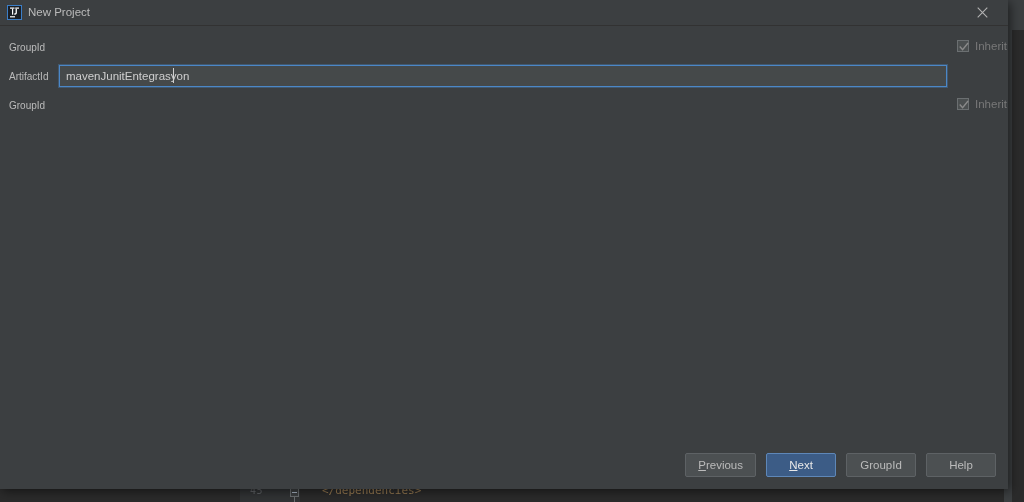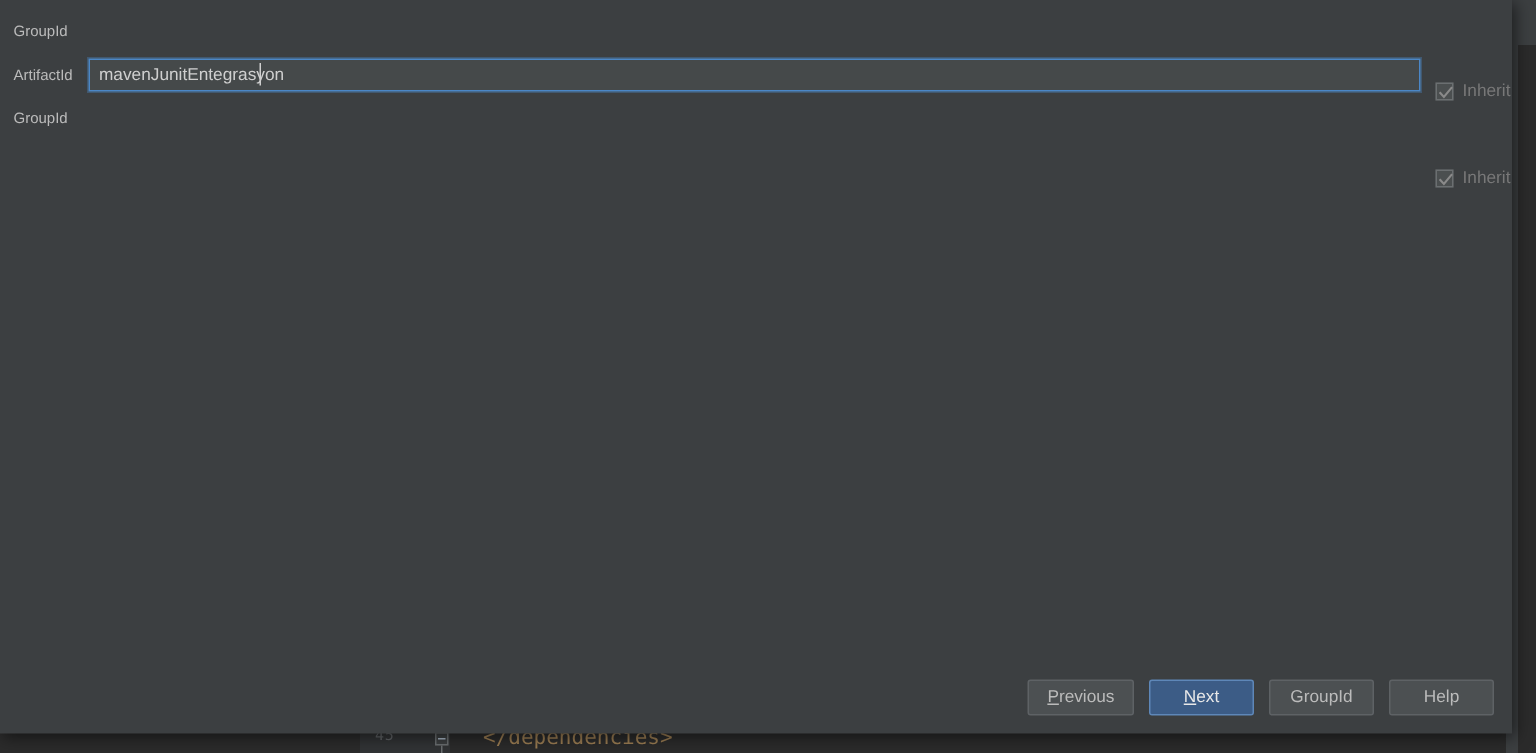--- a/index.html
+++ b/index.html
@@ -55,21 +55,21 @@
   .ide-foldline {
     position: absolute;
     left: 294px; top: 497px;
     width: 1px; height: 5px;
     background: #6b6f71;
   }
   .ide-code {
     position: absolute;
     left: 322px; top: 484px;
     font-family: "DejaVu Sans Mono", monospace;
-    font-size: 14px;
+    font-size: 11px;
     color: #9a7c52;
     white-space: pre;
   }
   .ide-editor-area {
     position: absolute;
     left: 300px; top: 482px;
     right: 0; bottom: 0;
     background: #2b2b2b;
   }
   .ide-right-sliver {
@@ -183,21 +183,20 @@
     height: 15px;
     background: #cfcfcf;
   }
   .inherit-box {
     position: absolute;
     left: 957px;
     top: 5px;
     display: flex;
     align-items: center;
     gap: 6px;
-    margin-top: 41px;
   }
   .chk {
     width: 12px; height: 12px;
     box-sizing: border-box;
     border: 1px solid #6b6f71;
     background: #4b4f50;
     position: relative;
     flex: none;
   }
   .chk svg {
@@ -253,20 +252,38 @@
   <div class="ide-fold"></div>
   <div class="ide-foldline"></div>
   <div class="ide-code">&lt;/dependencies&gt;</div>
   <div class="ide-right-sliver">
     <div class="sliver-dark"></div>
   </div>
 </div>
 
 <div class="dialog">
 
+  <div class="titlebar">
+    <span class="tb-icon">
+      <svg width="11" height="11" viewBox="0 0 11 11">
+        <rect x="0" y="0" width="11" height="11" fill="#1b1f25"></rect>
+        <rect x="1" y="0.5" width="4.5" height="1.2" fill="#ffffff"></rect>
+        <rect x="6.2" y="0.5" width="3.8" height="1.2" fill="#ffffff"></rect>
+        <rect x="3" y="1.7" width="1.2" height="6" fill="#ffffff"></rect>
+        <path d="M6.6 1.7 h1.3 v4.3 a1.9 1.9 0 0 1 -3.1 1.3 l0.9 -1 a0.8 0.8 0 0 0 0.9 -0.5 z" fill="#ffffff"></path>
+        <rect x="1" y="9.2" width="5" height="1.2" fill="#ffffff"></rect>
+      </svg>
+    </span>
+    <span class="tb-title">New Project</span>
+    <span class="tb-close">
+      <svg width="11" height="11" viewBox="0 0 11 11">
+        <path d="M0.7 0.7 L10.3 10.3 M10.3 0.7 L0.7 10.3" stroke="#b2b2b2" stroke-width="1.1" fill="none"></path>
+      </svg>
+    </span>
+  </div>
 
   <div class="form">
 
     <div class="row">
       <span class="row-label">GroupId</span>
       <span class="inherit-box">
         <span class="chk">
           <svg width="10" height="10" viewBox="0 0 10 10">
             <path d="M1.2 5 L3.6 7.6 L8.6 1.6" stroke="#8a8a8a" stroke-width="1.4" fill="none" stroke-linecap="square"></path>
           </svg>

